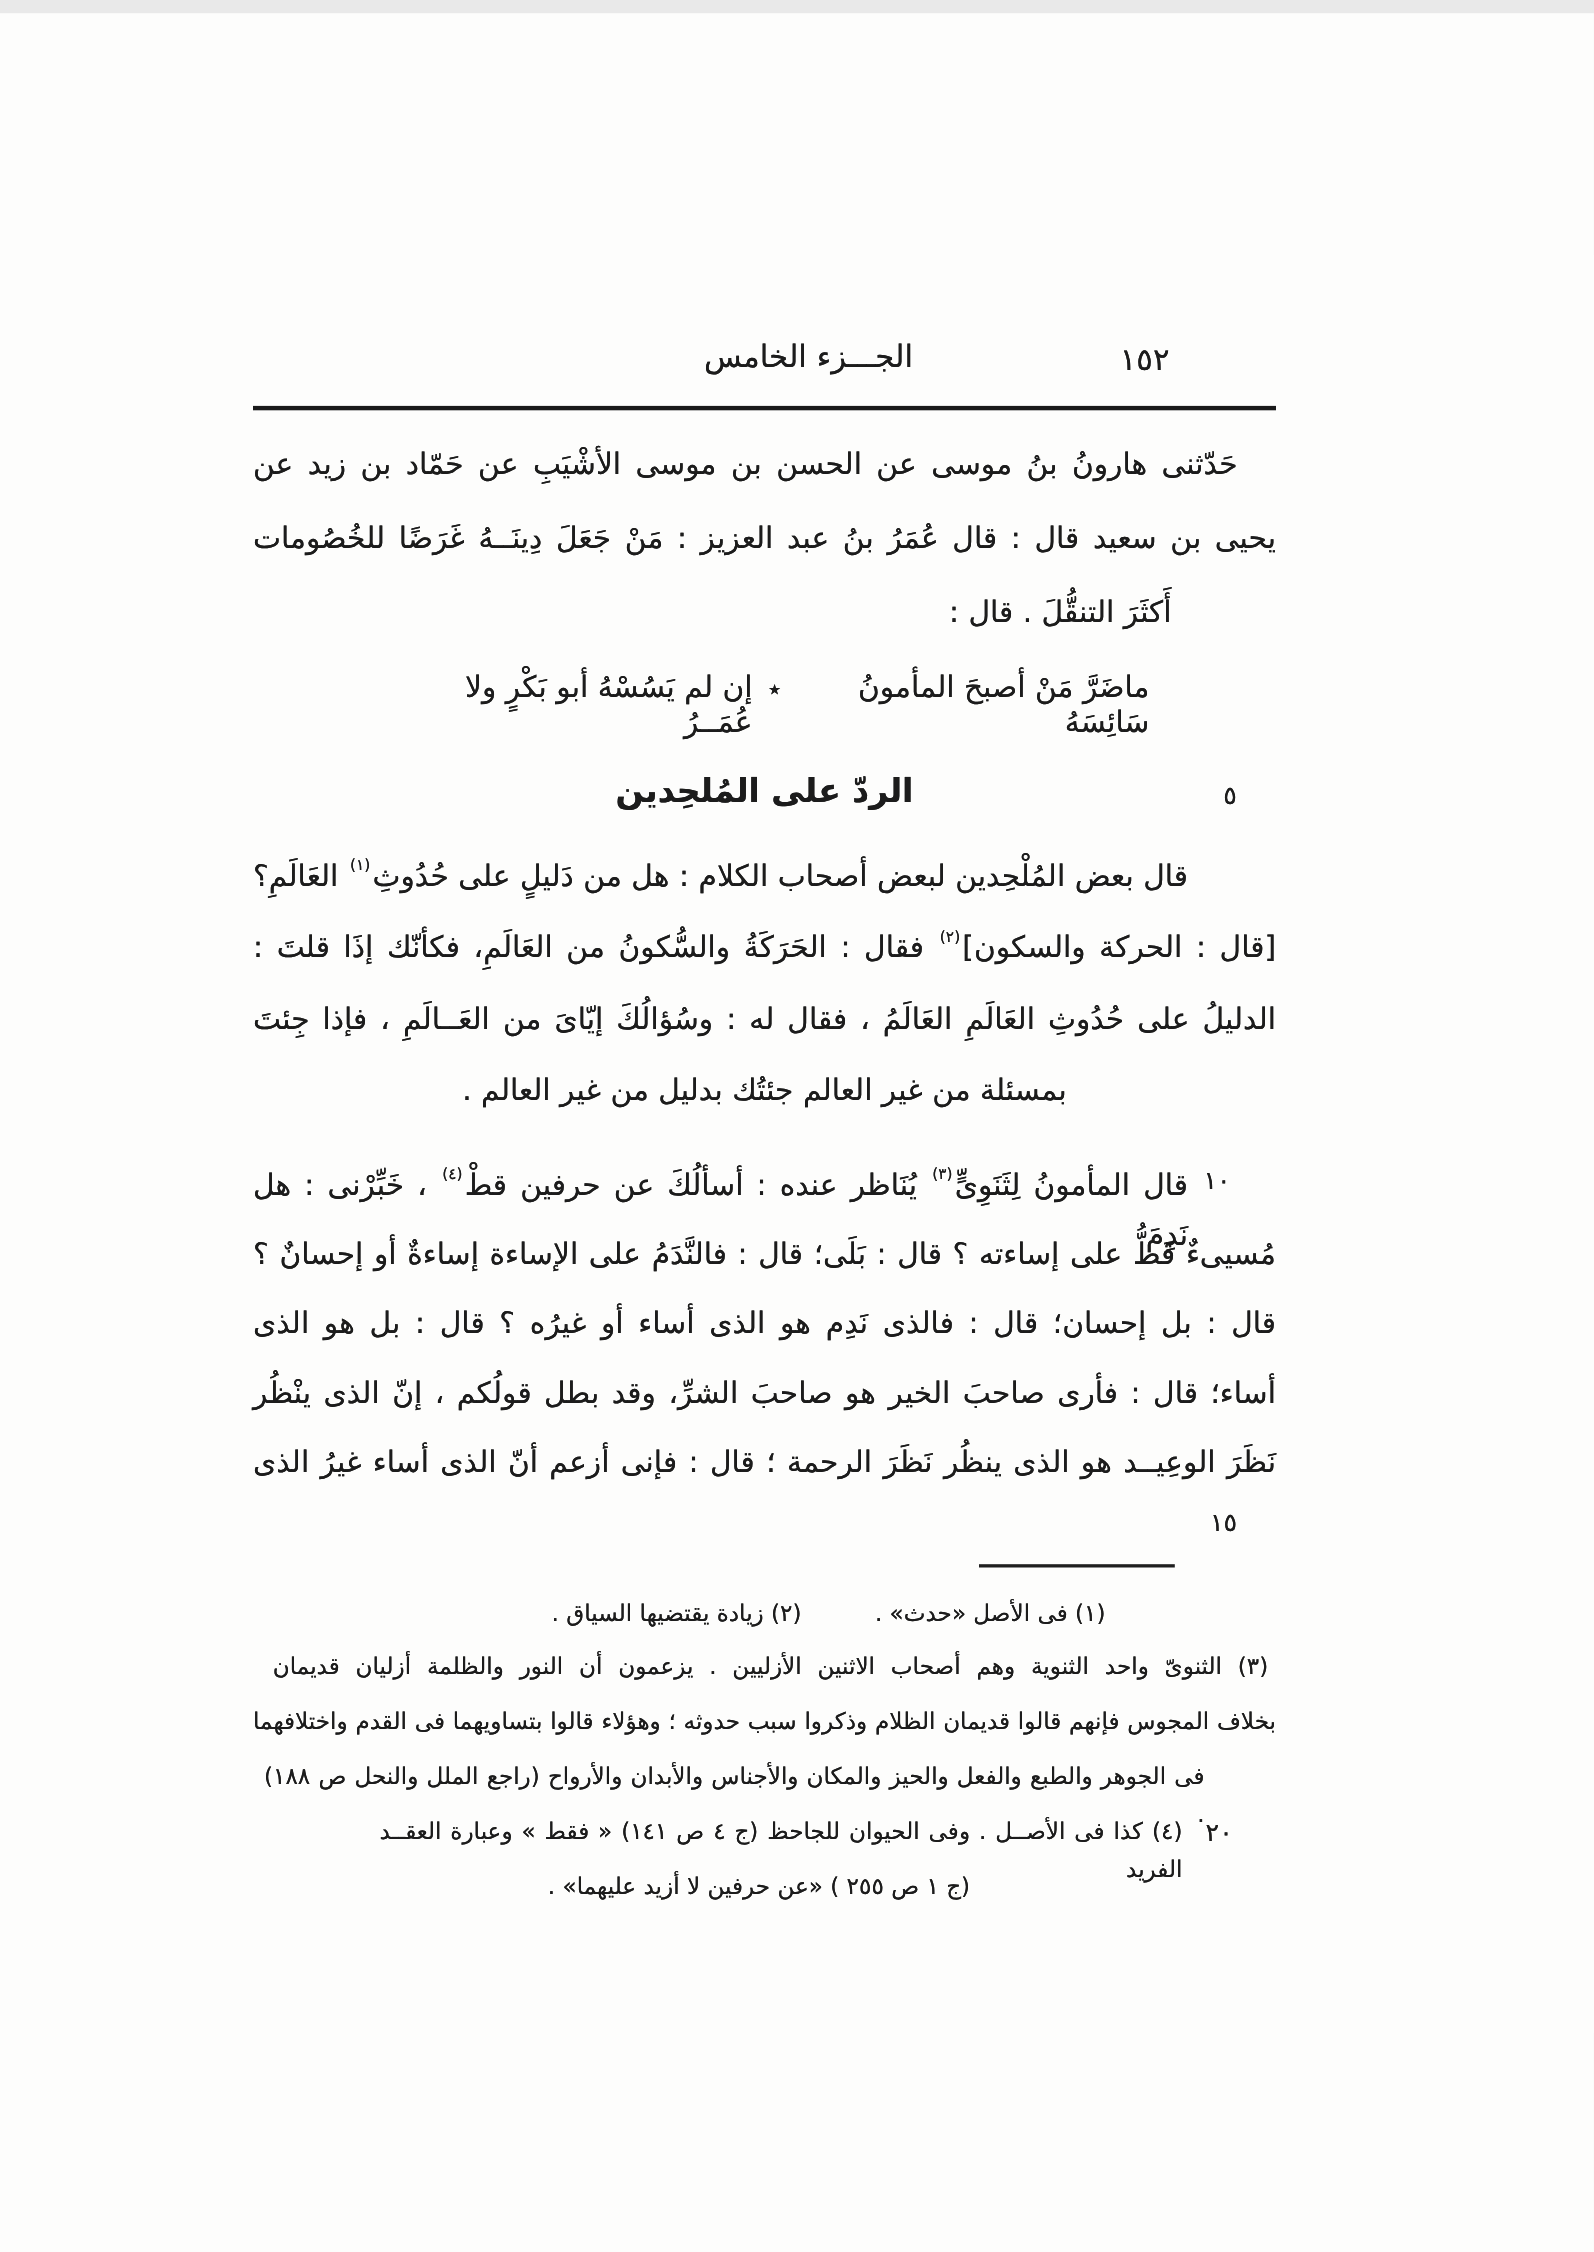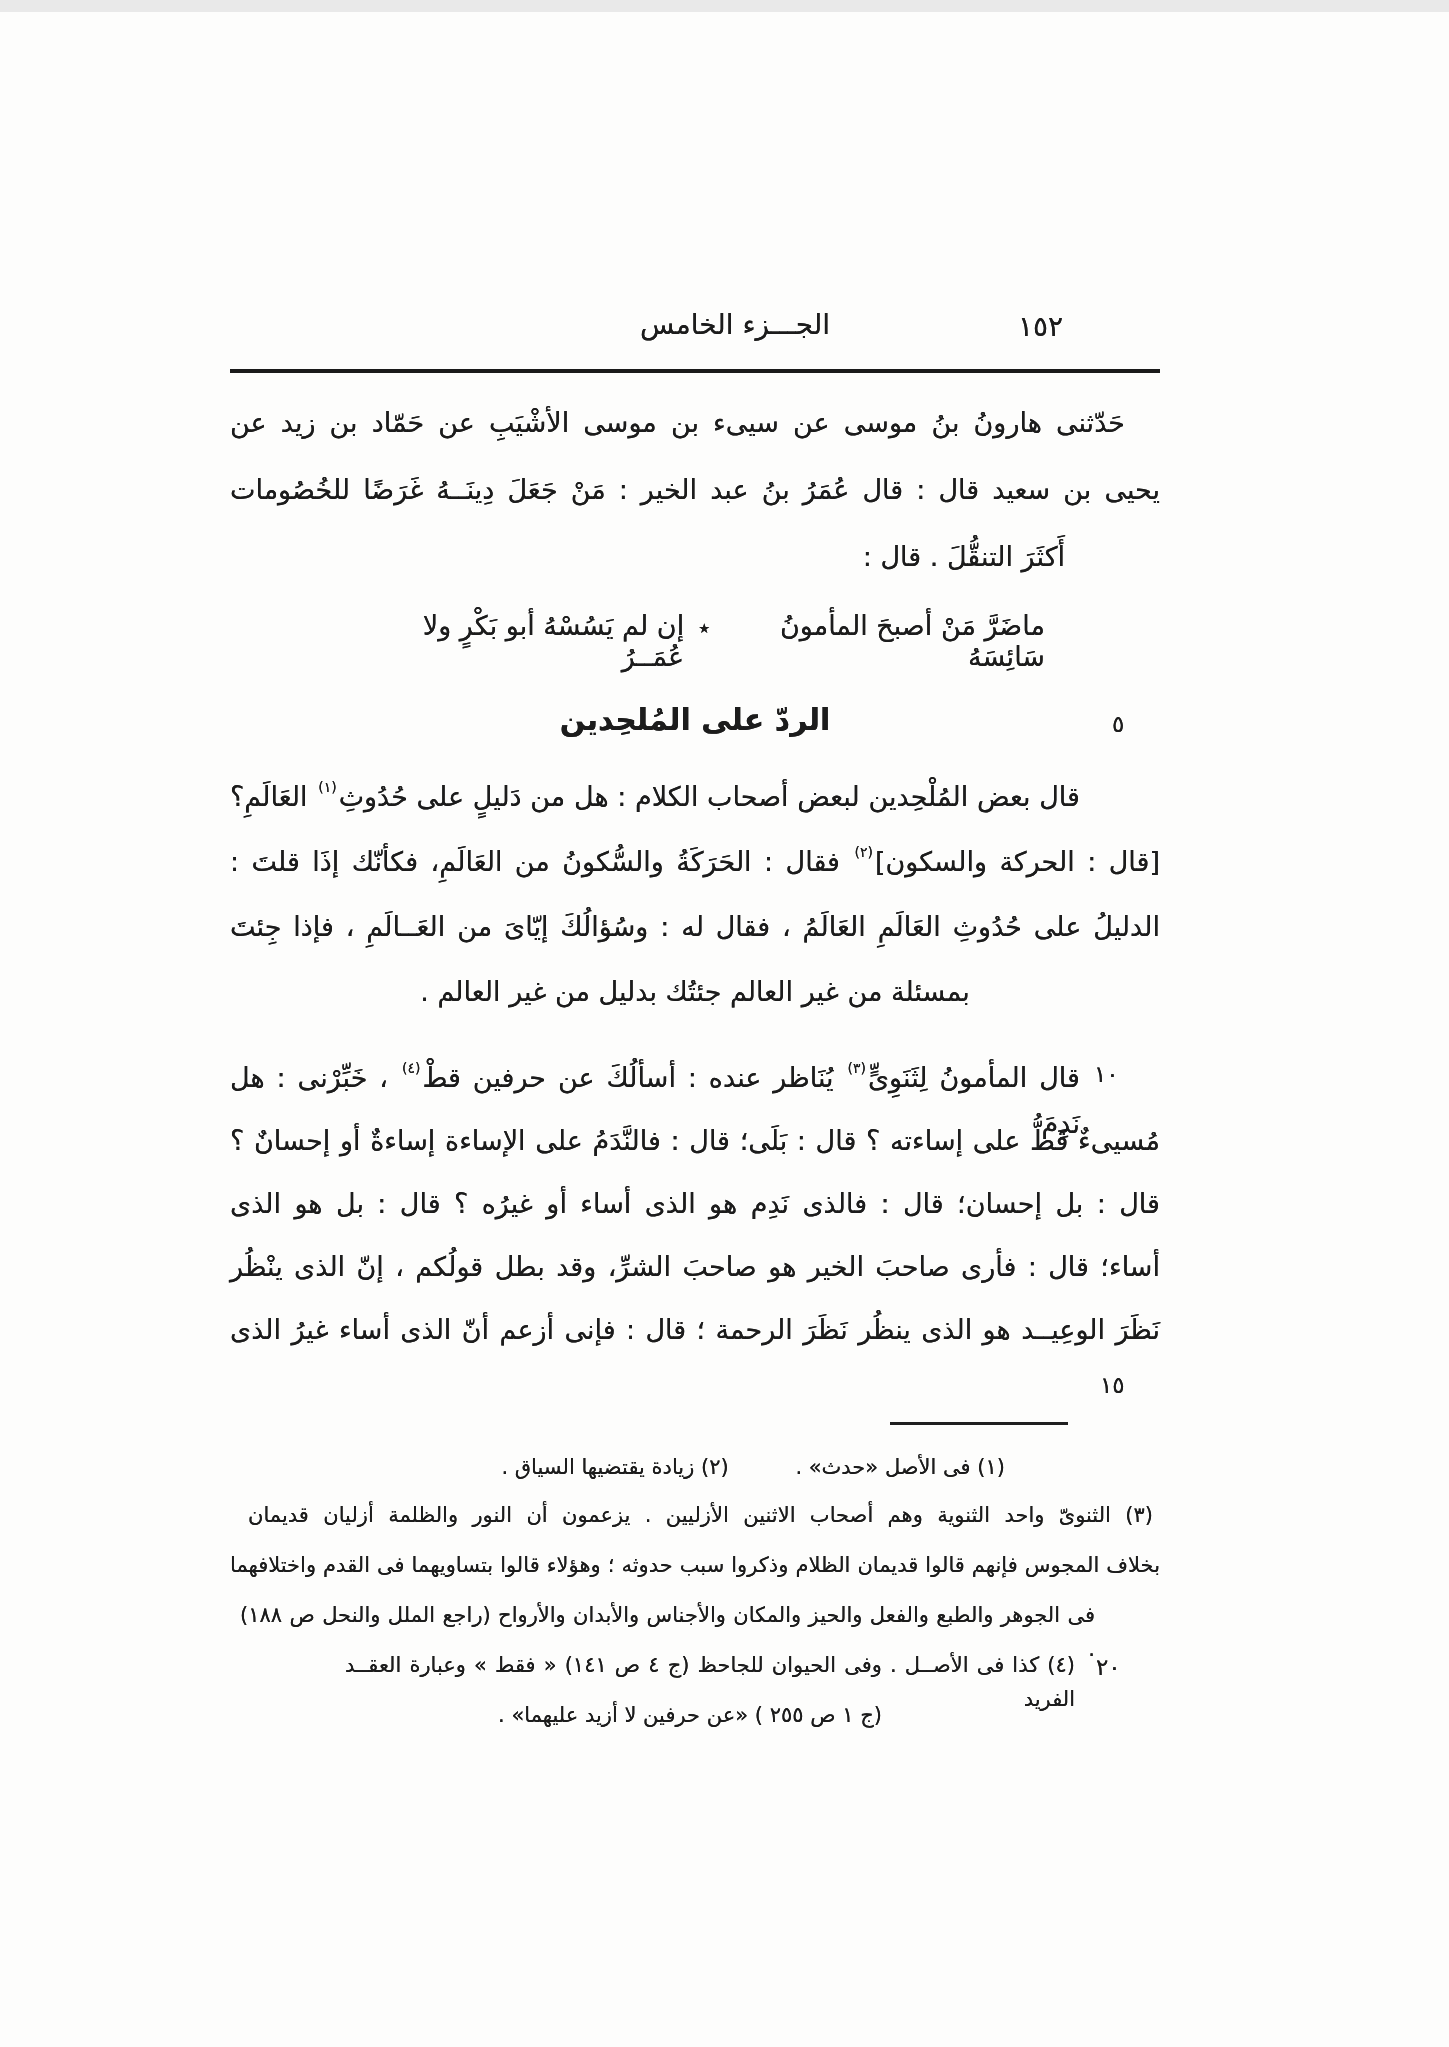--- a/index.html
+++ b/index.html
@@ -37,22 +37,22 @@
 </style>
 </head>
 <body>
 
 <div class="page">
 
   <div class="abs header-title" style="left:585px; top:296px; width:300px;">الجـــزء الخامس</div>
   <div class="abs page-number" style="left:1018px; top:298px;">١٥٢</div>
   <div class="abs rule" style="left:230px; top:357px; width:930px; height:4px;"></div>
 
-  <div class="abs bodyline just" style="left:230px; top:388px; width:930px; padding-right:35px;">حَدّثنى هارونُ بنُ موسى عن سيىء بن موسى الأشْيَبِ عن حَمّاد بن زيد عن</div>
-  <div class="abs bodyline just" style="left:230px; top:455px; width:930px;">يحيى بن سعيد قال : قال عُمَرُ بنُ عبد الخير : مَنْ جَعَلَ دِينَــهُ غَرَضًا للخُصُومات</div>
+  <div class="abs bodyline just" style="left:230px; top:388px; width:930px; padding-right:35px;">حَدّثنى هارونُ بنُ موسى عن الحسن بن موسى الأشْيَبِ عن حَمّاد بن زيد عن</div>
+  <div class="abs bodyline just" style="left:230px; top:455px; width:930px;">يحيى بن سعيد قال : قال عُمَرُ بنُ عبد العزيز : مَنْ جَعَلَ دِينَــهُ غَرَضًا للخُصُومات</div>
   <div class="abs bodyline alignright" style="left:230px; top:522px; width:930px; padding-right:95px;">أَكثَرَ التنقُّلَ . قال :</div>
 
   <div class="abs verse" style="left:380px; top:598px; width:665px;">
     <span>ماضَرَّ مَنْ أصبحَ المأمونُ سَائِسَهُ</span>
     <span class="verse-sep">٭</span>
     <span>إن لم يَسُسْهُ أبو بَكْرٍ ولا عُمَــرُ</span>
   </div>
 
   <div class="abs heading" style="left:230px; top:690px; width:930px;">الردّ على المُلحِدين</div>
   <div class="abs margin-num" style="left:1112px; top:699px;">٥</div>

